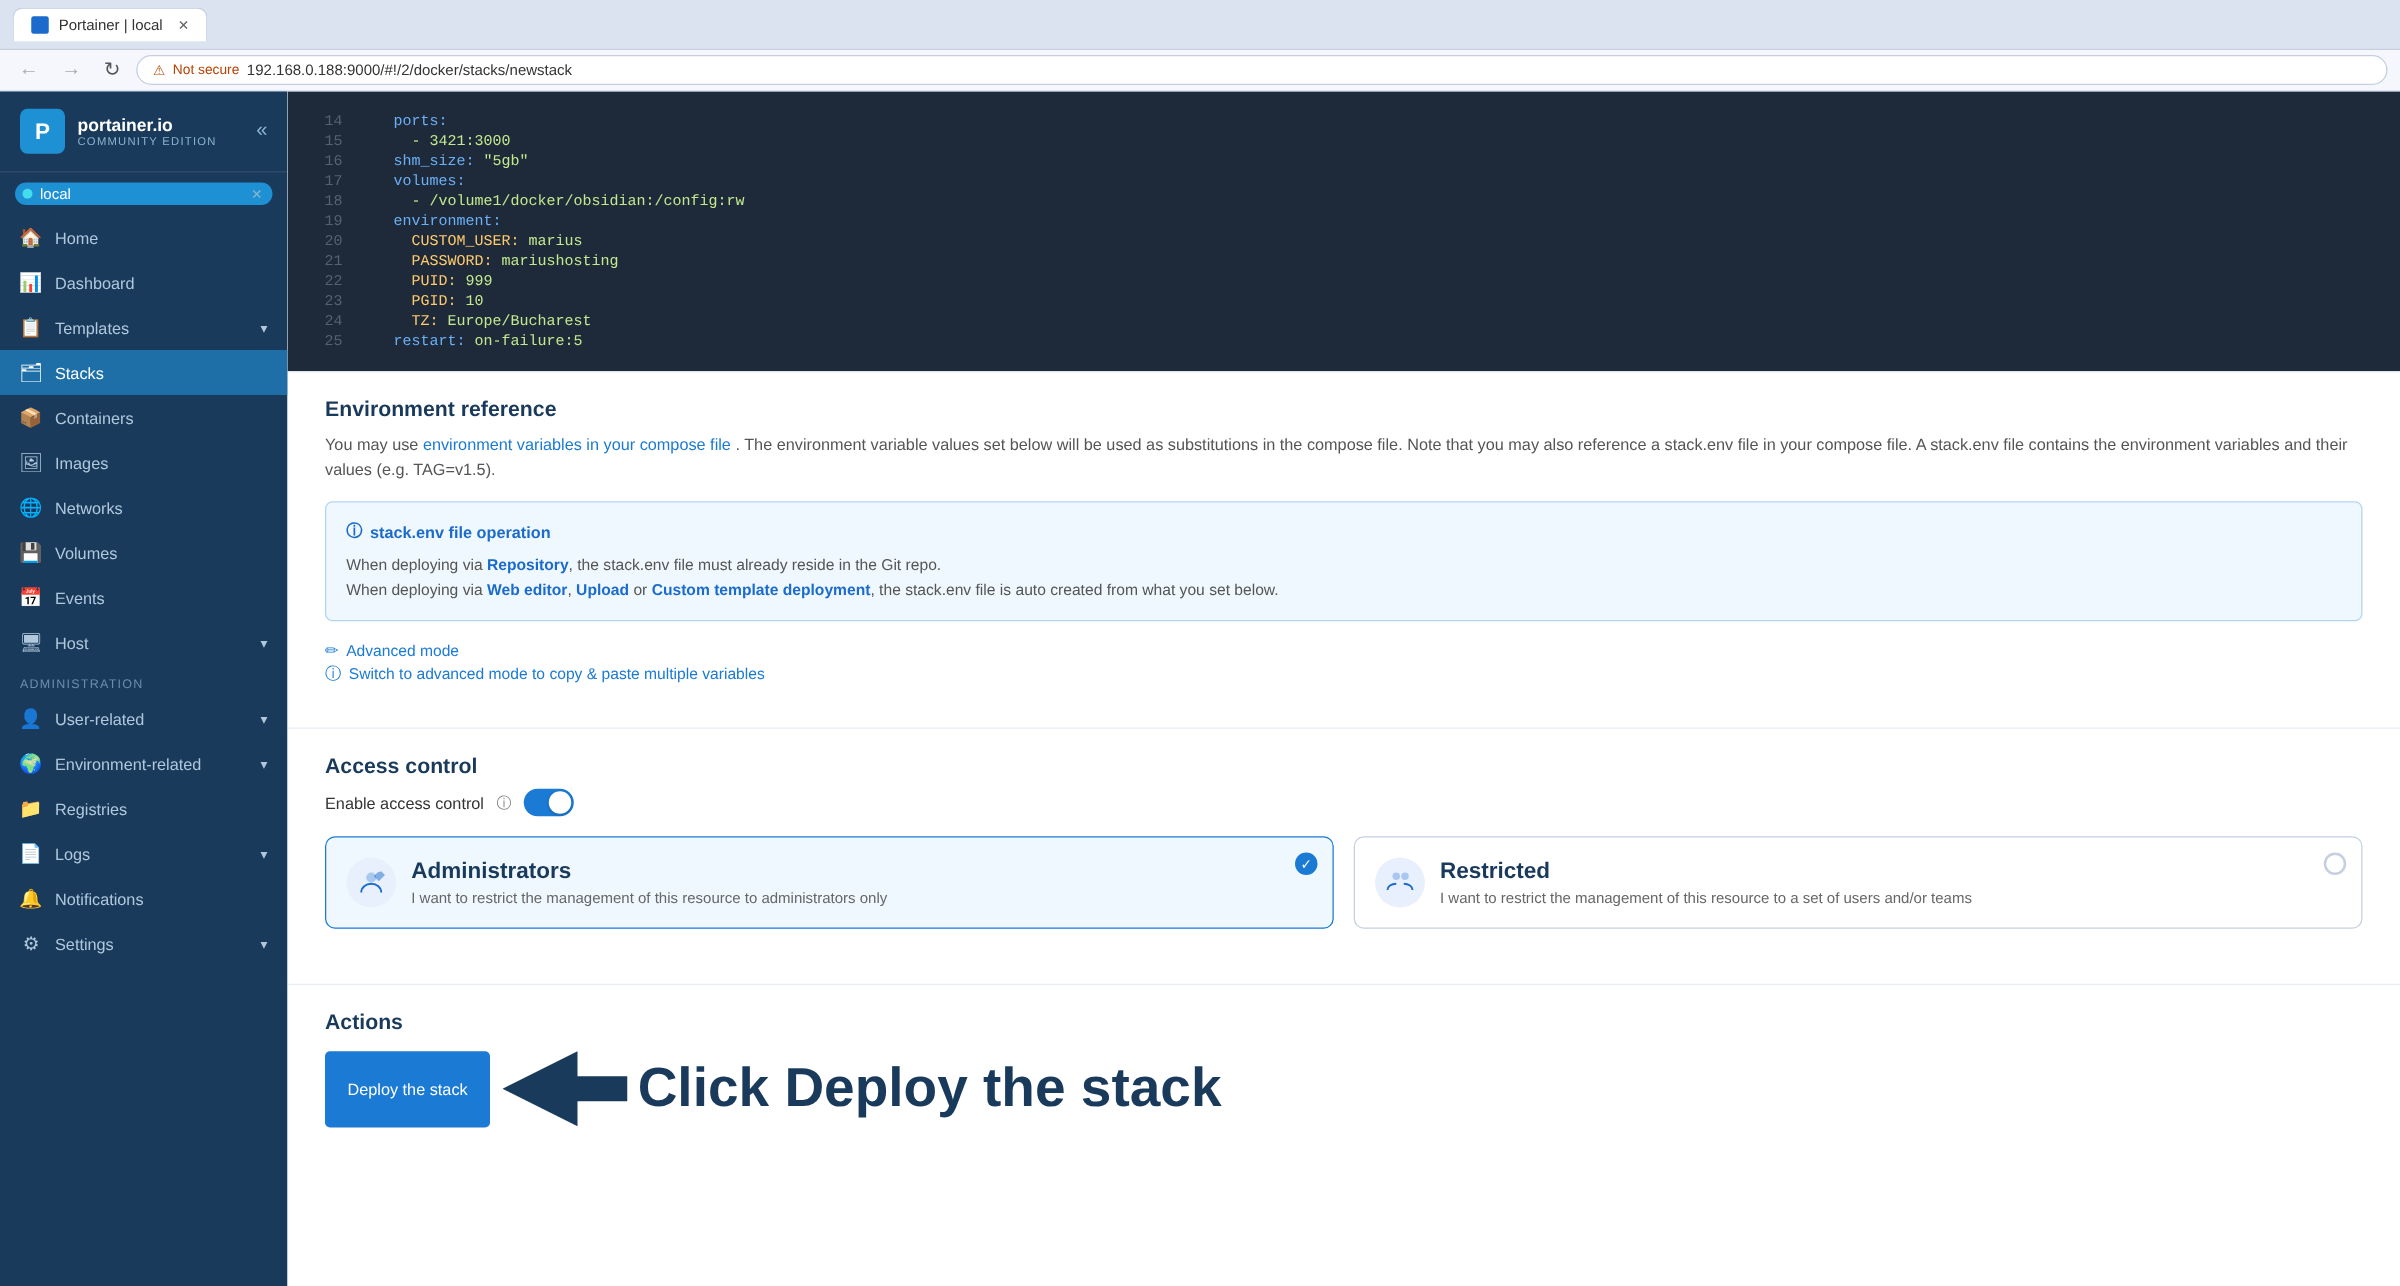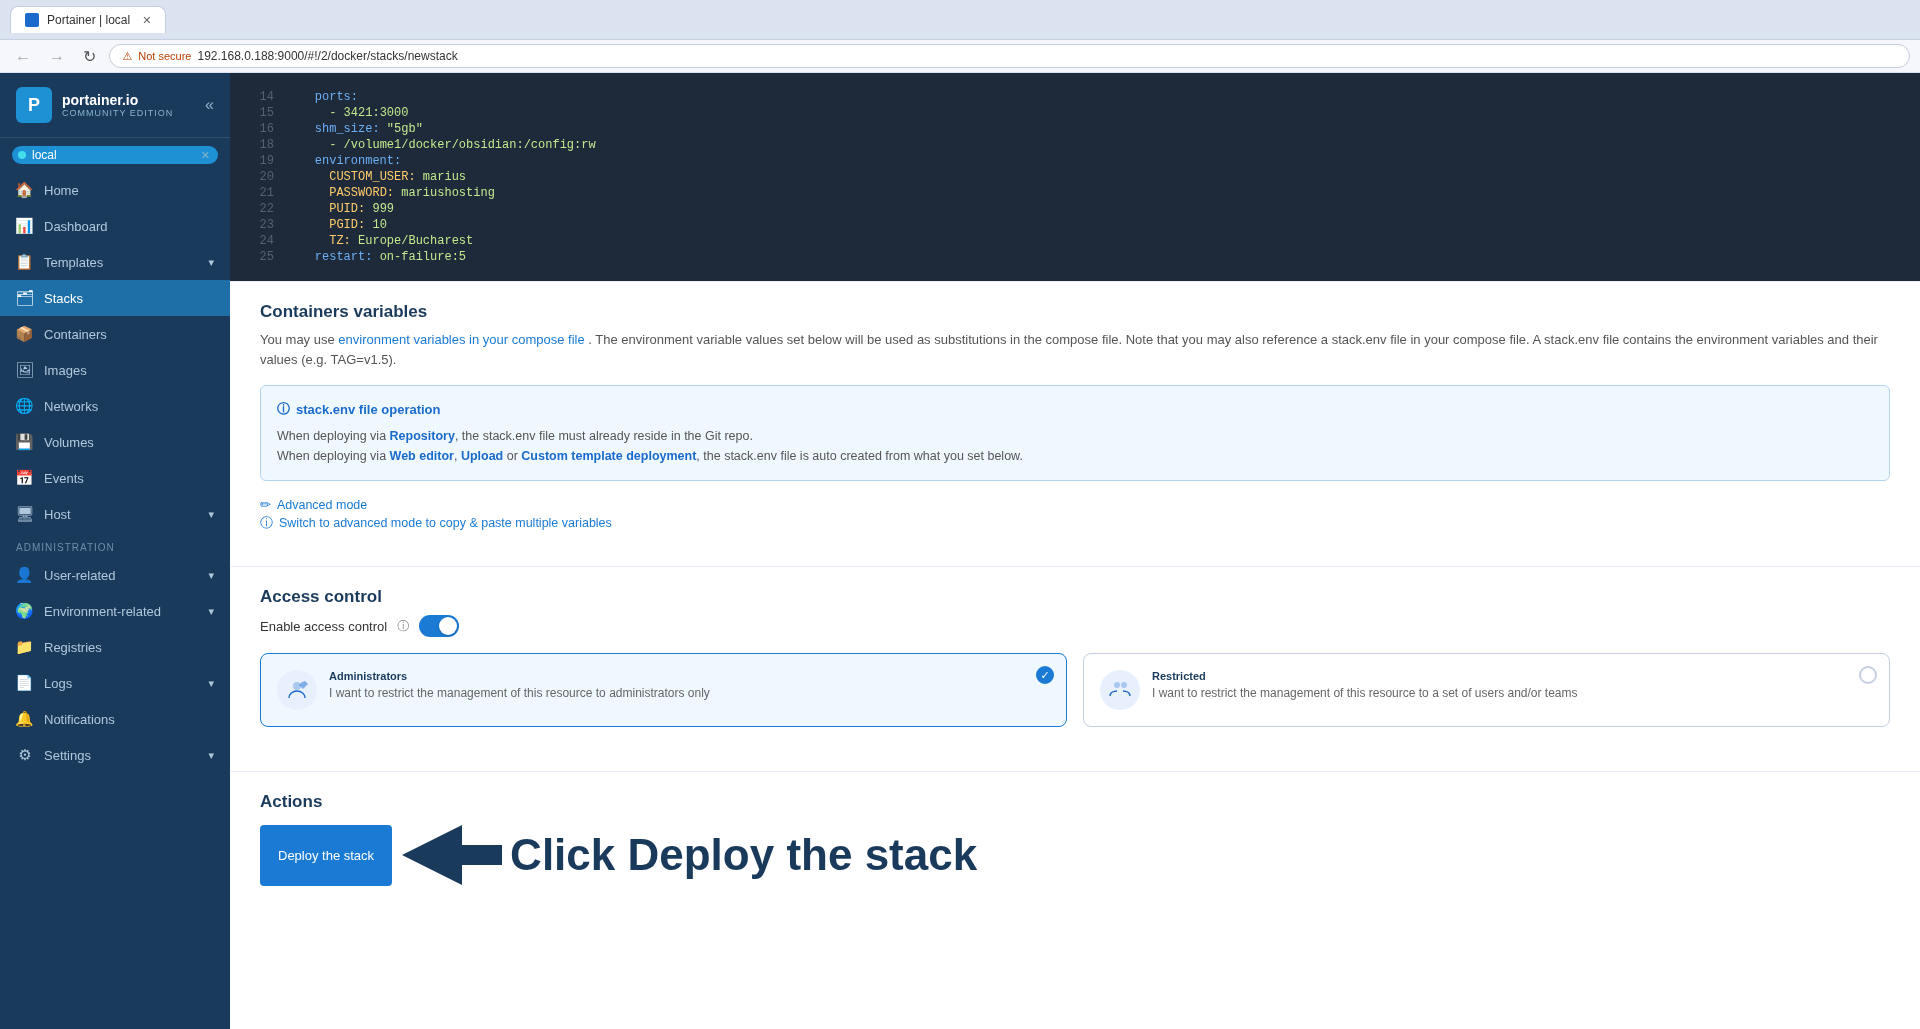--- a/index.html
+++ b/index.html
@@ -82,21 +82,21 @@
     .toggle { width: 40px; height: 22px; background: #1a7ad4; border-radius: 11px; position: relative; cursor: pointer; }
     .toggle-knob { width: 18px; height: 18px; background: #fff; border-radius: 50%; position: absolute; top: 2px; right: 2px; box-shadow: 0 1px 3px rgba(0,0,0,0.2); }
     .toggle-info { font-size: 12px; color: #888; }
 
     
     .access-cards { display: flex; gap: 16px; margin-bottom: 24px; }
     .access-card { flex: 1; border: 1.5px solid #c5cfe0; border-radius: 8px; padding: 16px; display: flex; align-items: flex-start; gap: 12px; position: relative; cursor: pointer; }
     .access-card.selected { border-color: #1a7ad4; background: #f0f8ff; }
     .access-card-icon { width: 40px; height: 40px; background: #e8f0fe; border-radius: 50%; display: flex; align-items: center; justify-content: center; font-size: 18px; color: #1a6bcc; flex-shrink: 0; }
     .access-card-icon.restricted { background: #e8f0fe; }
-    .access-card-title { font-size: 11px; font-weight: 600; color: #1a3a5c; margin-bottom: 4px; }
+    .access-card-title { font-size: 18px; font-weight: 600; color: #1a3a5c; margin-bottom: 4px; }
     .access-card-desc { font-size: 12px; color: #666; }
     .access-card-radio { position: absolute; top: 12px; right: 12px; width: 18px; height: 18px; border-radius: 50%; border: 2px solid #c5cfe0; background: #fff; display: flex; align-items: center; justify-content: center; }
     .access-card-radio.checked { border-color: #1a7ad4; background: #1a7ad4; }
     .access-card-radio.checked::after { content: '✓'; color: #fff; font-size: 11px; }
     .access-card-radio.unchecked { border-color: #c5cfe0; background: #fff; }
     .deploy-wrapper { display: flex; align-items: center; gap: 0; position: relative; }
 
     
     ::-webkit-scrollbar { width: 6px; }
     ::-webkit-scrollbar-track { background: #f0f4f8; }
@@ -231,20 +231,24 @@
       </div>
       <div class="code-line">
         <span class="line-num">15</span>
         <span class="line-code">      <span class="kw-green">- 3421:3000</span></span>
       </div>
       <div class="code-line">
         <span class="line-num">16</span>
         <span class="line-code">    <span class="kw-blue">shm_size:</span> <span class="kw-green">"5gb"</span></span>
       </div>
       <div class="code-line">
+        <span class="line-num">17</span>
+        <span class="line-code">    <span class="kw-blue">volumes:</span></span>
+      </div>
+      <div class="code-line">
         <span class="line-num">18</span>
         <span class="line-code">      <span class="kw-green">- /volume1/docker/obsidian:/config:rw</span></span>
       </div>
       <div class="code-line">
         <span class="line-num">19</span>
         <span class="line-code">    <span class="kw-blue">environment:</span></span>
       </div>
       <div class="code-line">
         <span class="line-num">20</span>
         <span class="line-code">      <span class="kw-orange">CUSTOM_USER:</span> <span class="kw-green">marius</span></span>
@@ -267,21 +271,21 @@
       </div>
       <div class="code-line">
         <span class="line-num">25</span>
         <span class="line-code">    <span class="kw-blue">restart:</span> <span class="kw-green">on-failure:5</span></span>
       </div>
     </div>
 
     <hr class="divider">
 
     <div class="section">
-      <div class="section-title">Containers variables</div>
+      <div class="section-title">Environment reference</div>
       <p class="section-desc">
         <span>You may use</span>
         <a>environment variables in your compose file</a>
         <span>. The environment variable values set below will be used as substitutions in the compose file. Note that you may also reference a stack.env file in your compose file. A stack.env file contains the environment variables and their values (e.g. TAG=v1.5).</span>
       </p>
 
       <div class="info-box">
         <div class="info-box-title">
           <span>ⓘ</span>
           <span>stack.env file operation</span>

